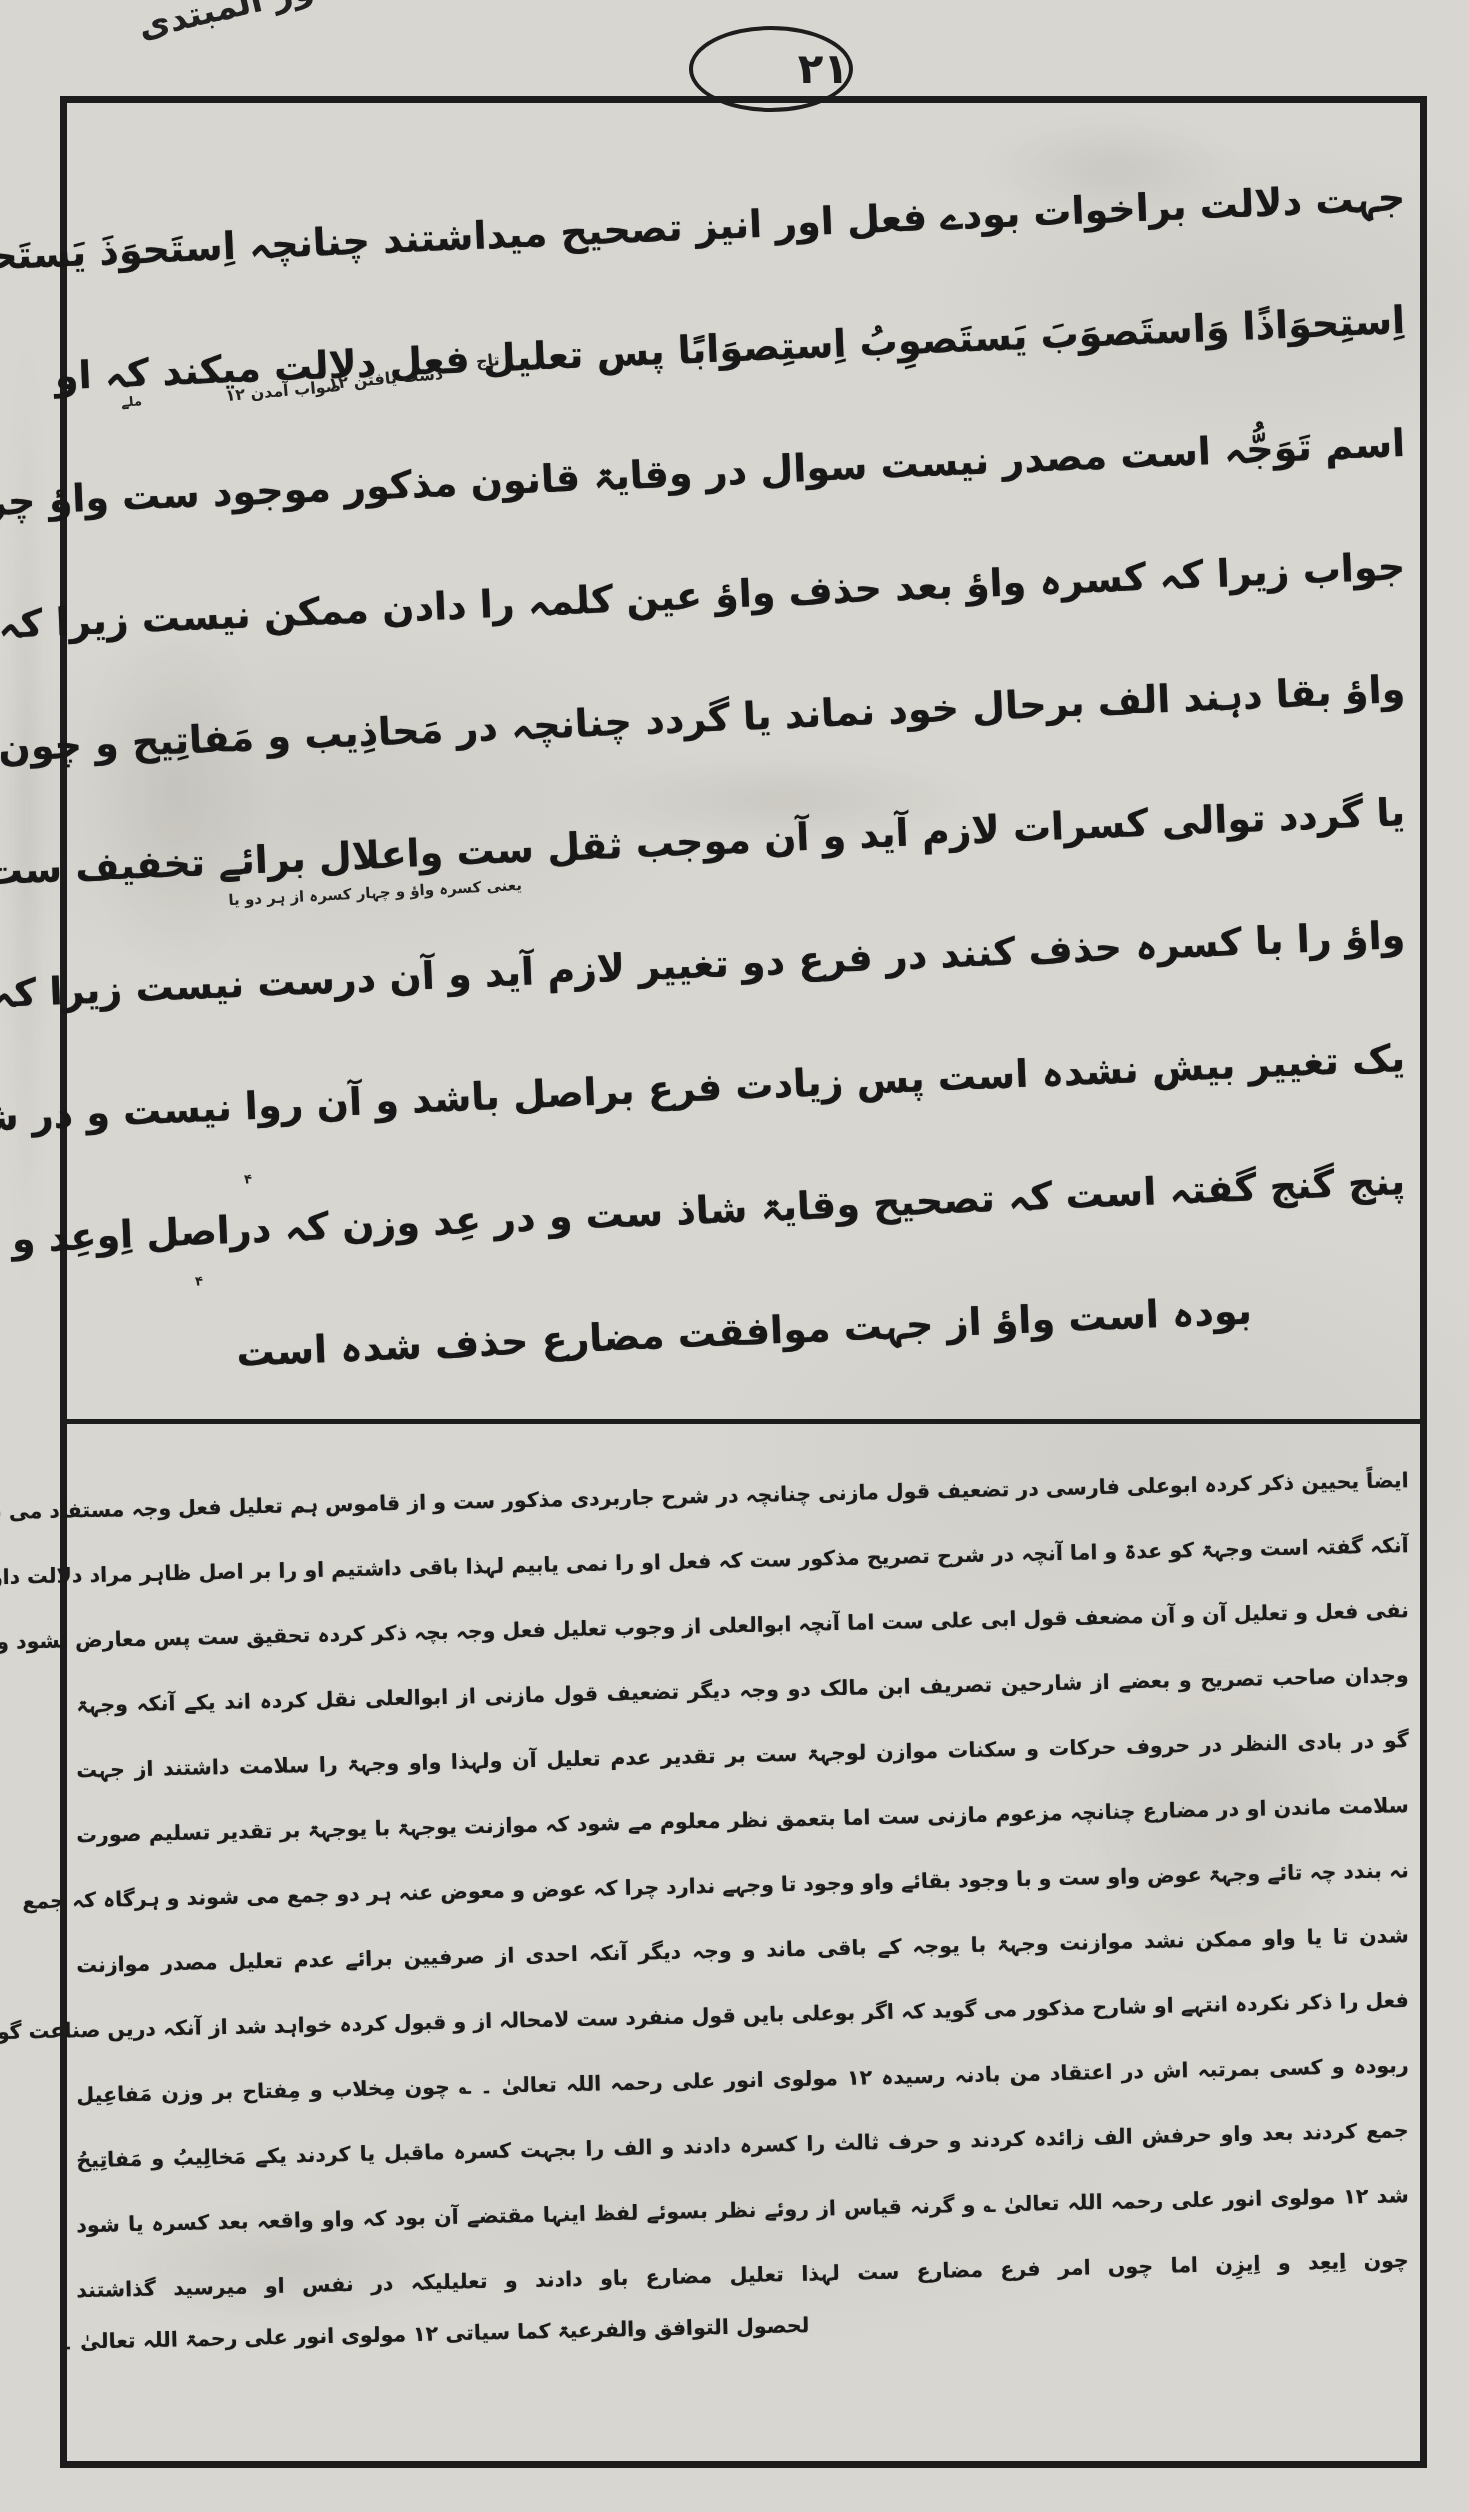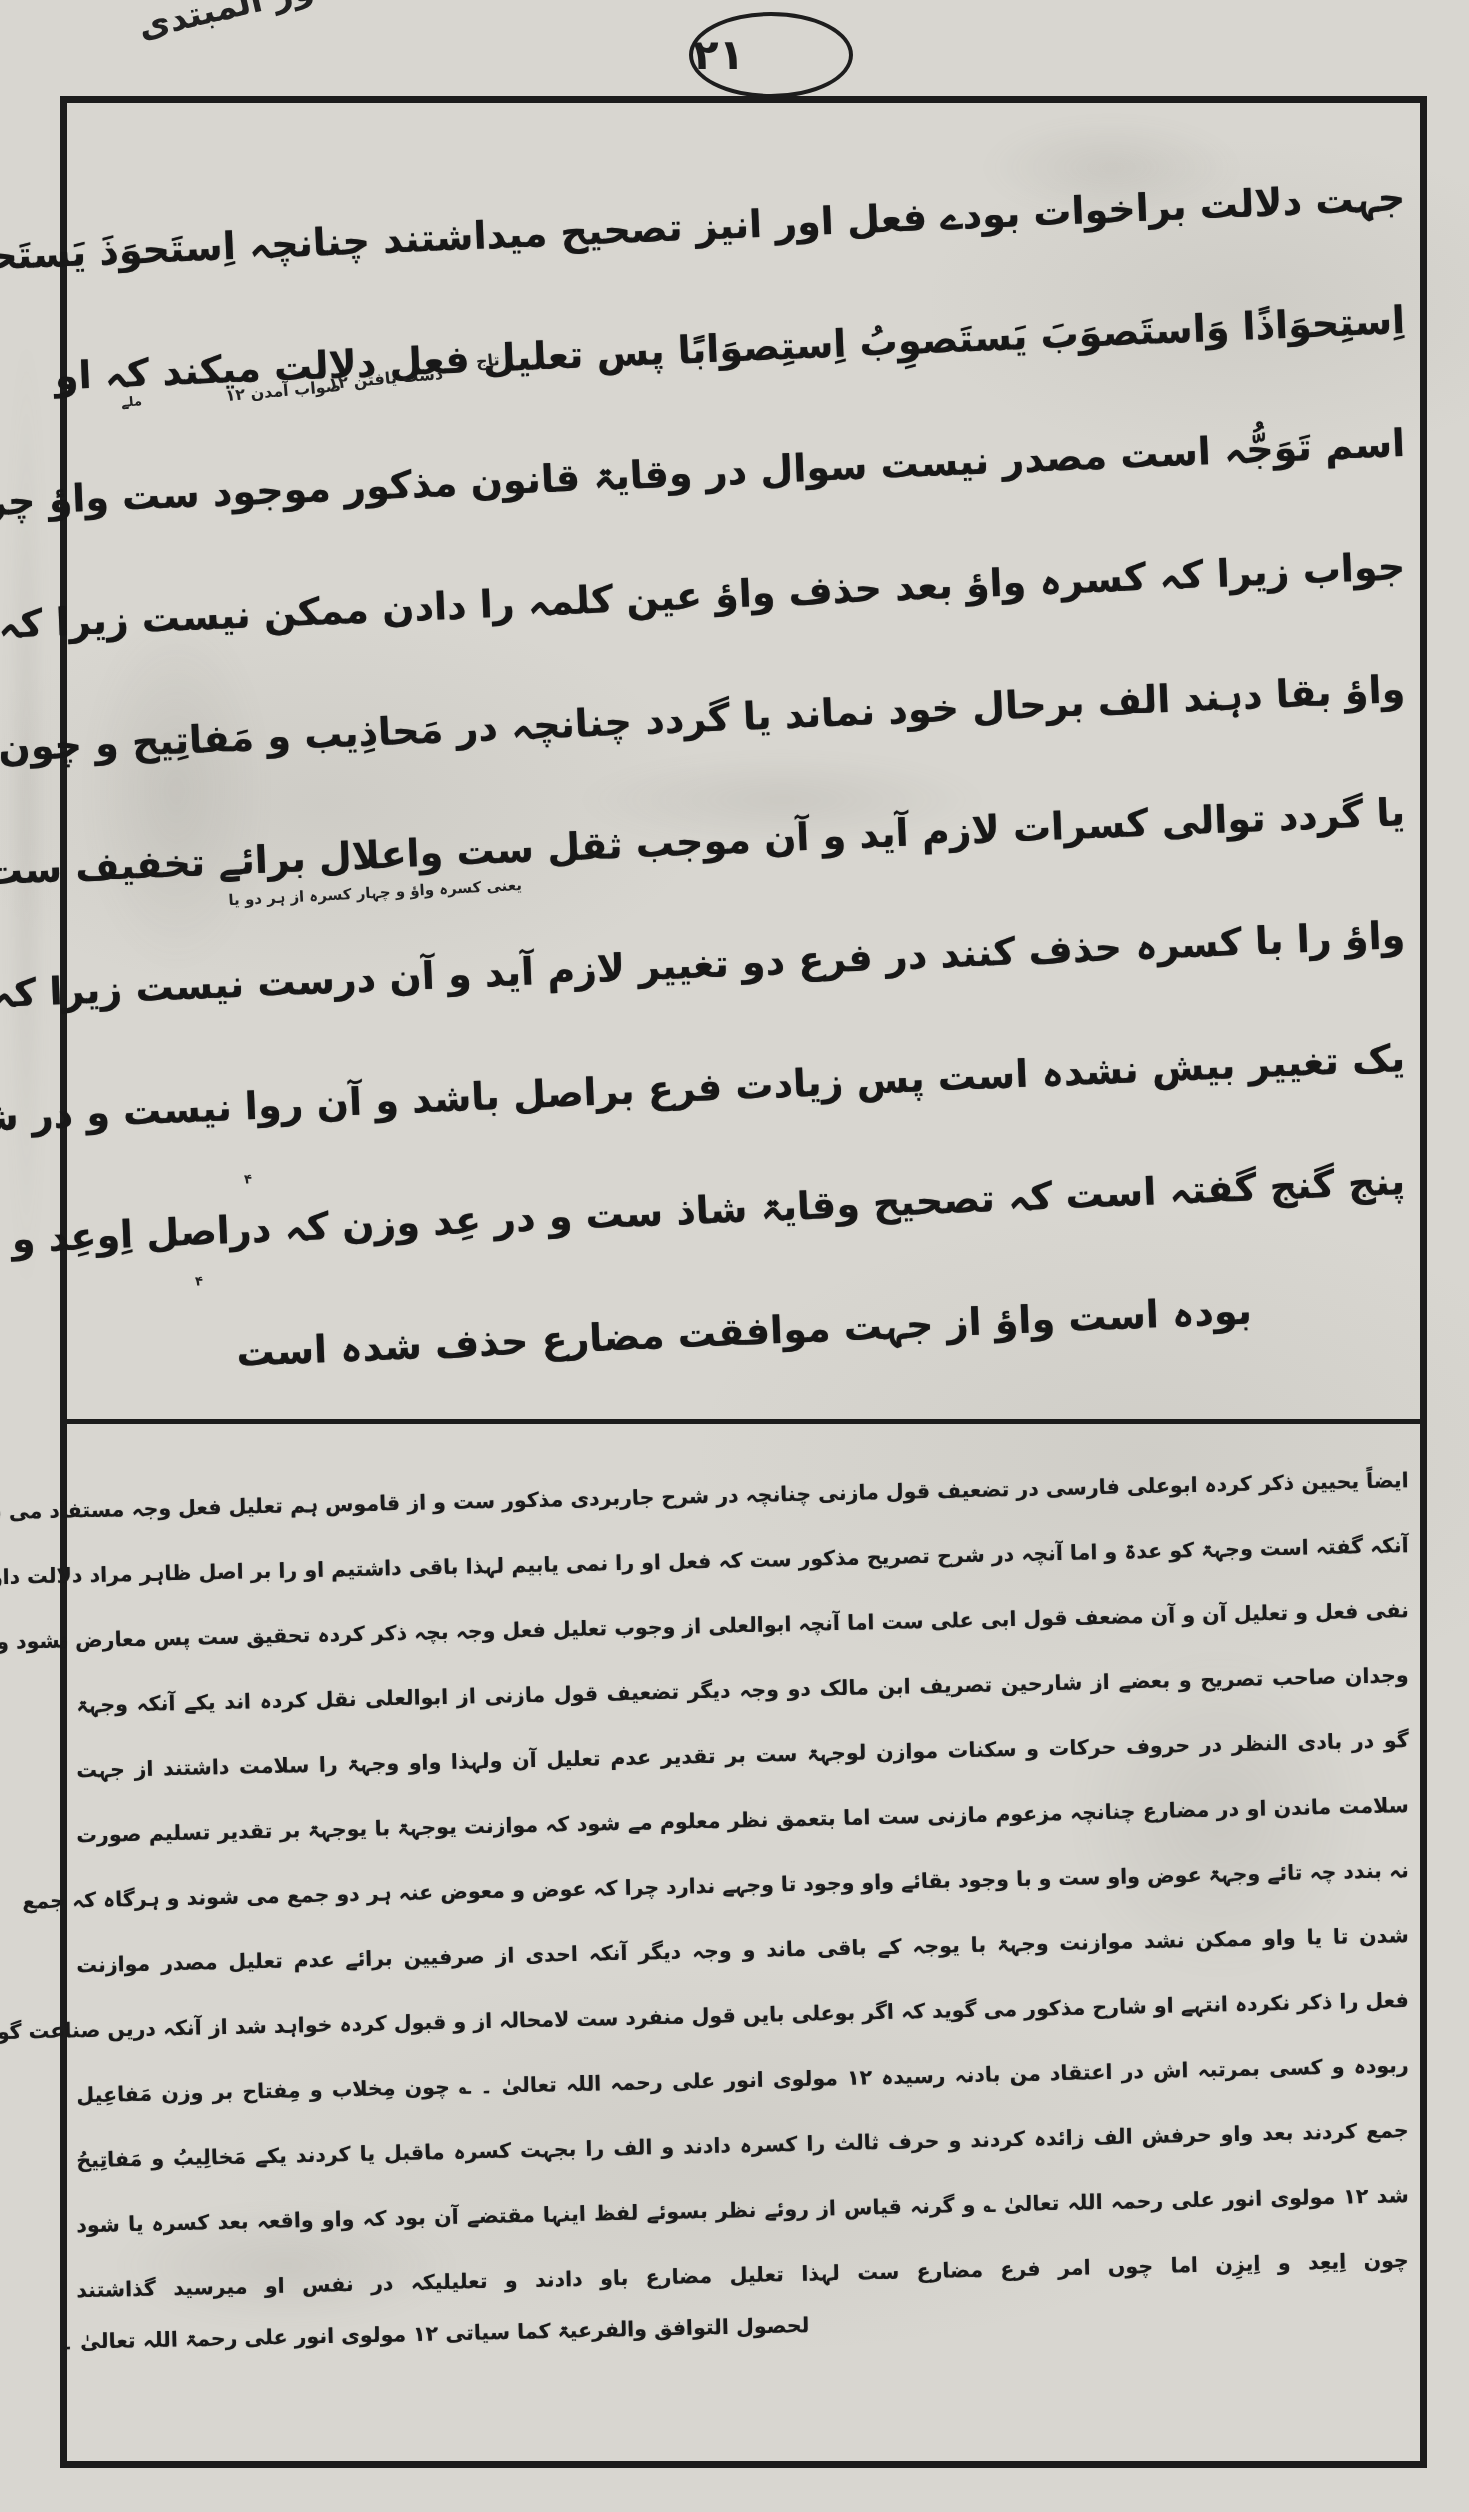--- a/index.html
+++ b/index.html
@@ -14,23 +14,23 @@
     font-family:"DejaVu Sans", sans-serif;
     color:#1c1c1c;
   }
   .book-title{
     position:absolute;left:104px;top:15px;width:279px;
     font-size:34px;font-weight:bold;direction:rtl;
     transform:rotate(-13deg);transform-origin:left center;
     white-space:nowrap;color:#222;
   }
   .page-number-badge{
-    position:absolute;left:689px;top:12px;width:156px;height:78px;
+    position:absolute;left:689px;top:26px;width:156px;height:78px;
     border:4.7px solid #1d1d1d;border-radius:50%;
-    display:flex;align-items:center;justify-content:flex-end;
+    display:flex;align-items:center;justify-content:flex-start;
     background:rgba(216,214,208,0.6);
   }
   .page-number-badge span{font-size:42px;font-weight:bold;line-height:1;}
   .frame{
     position:absolute;left:60px;top:96px;width:1367px;height:2372px;
     border:7.4px solid #1c1c1c;box-sizing:border-box;
   }
   .main-text{
     position:absolute;top:0;left:0;right:0;height:1316px;
     padding:33px 15px 0 15px;box-sizing:border-box;direction:rtl;

